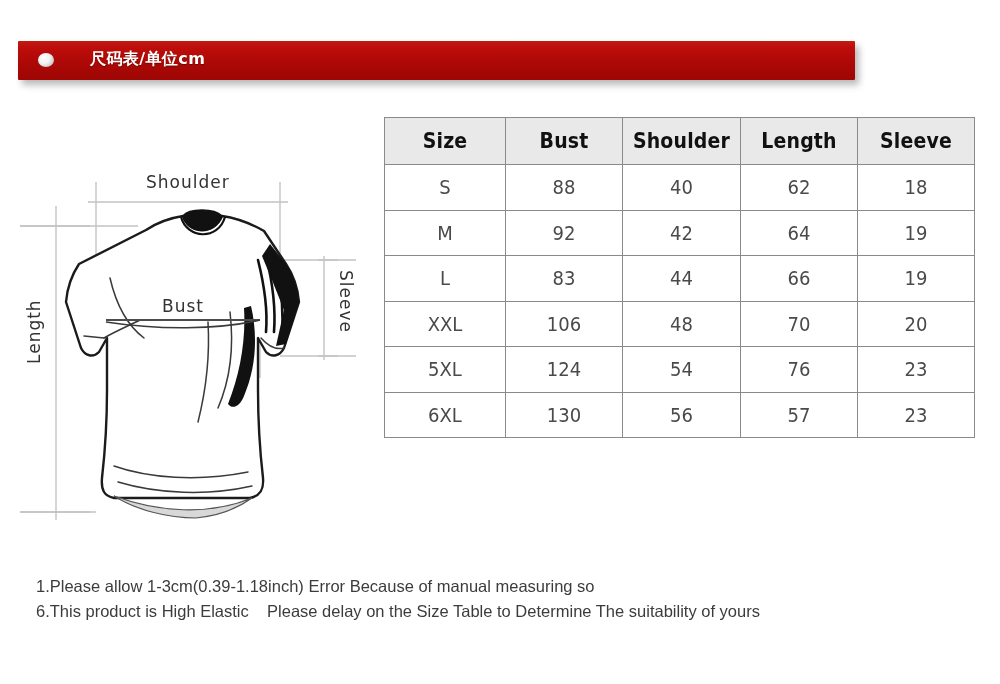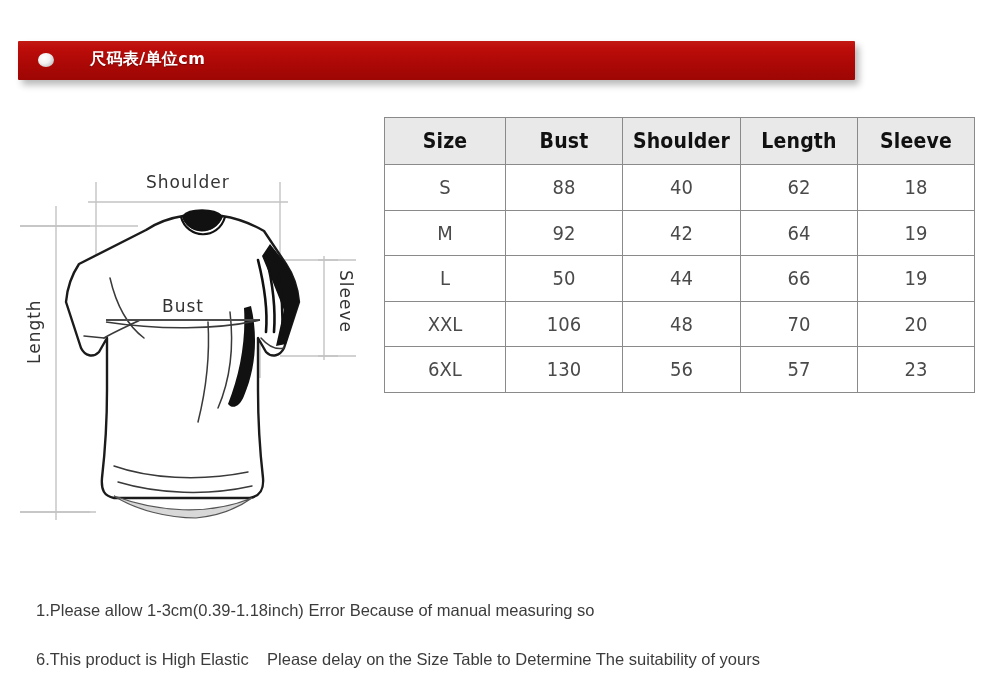--- a/index.html
+++ b/index.html
@@ -114,21 +114,20 @@
     top: 574px;
     width: 940px;
   }
   .note-line {
     font-family: "Liberation Sans", sans-serif;
     font-size: 16.5px;
     color: #3c3c3c;
     line-height: 25px;
     white-space: pre;
     filter: blur(0.15px);
-    margin-top: 24px;
   }
 </style>
 </head>
 <body>
 
 <div id="banner">
   <div id="banner-dot"></div>
   <div id="banner-title">尺码表/单位cm</div>
 </div>
 
@@ -263,33 +262,40 @@
       </tr>
       <tr>
         <td>M</td>
         <td>92</td>
         <td>42</td>
         <td>64</td>
         <td>19</td>
       </tr>
       <tr>
         <td>L</td>
-        <td>50</td>
+        <td>83</td>
         <td>44</td>
         <td>66</td>
         <td>19</td>
       </tr>
       <tr>
         <td>XXL</td>
         <td>106</td>
         <td>48</td>
         <td>70</td>
         <td>20</td>
       </tr>
       <tr>
+        <td>5XL</td>
+        <td>124</td>
+        <td>54</td>
+        <td>76</td>
+        <td>23</td>
+      </tr>
+      <tr>
         <td>6XL</td>
         <td>130</td>
         <td>56</td>
         <td>57</td>
         <td>23</td>
       </tr>
     </tbody>
 </table>
 
 <div id="notes">

